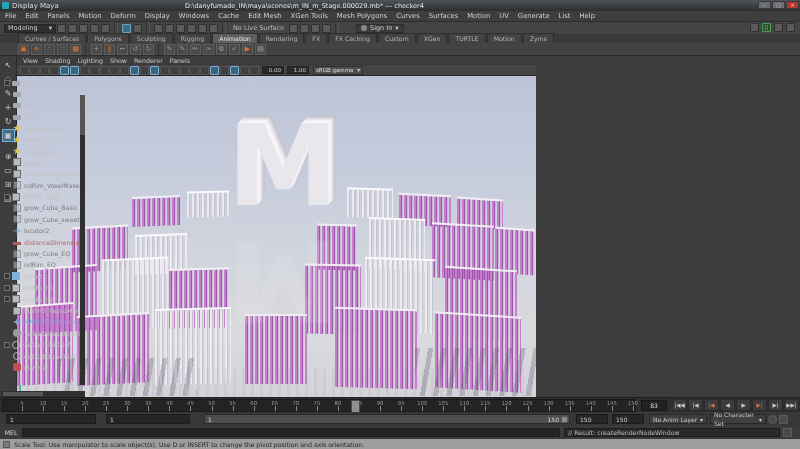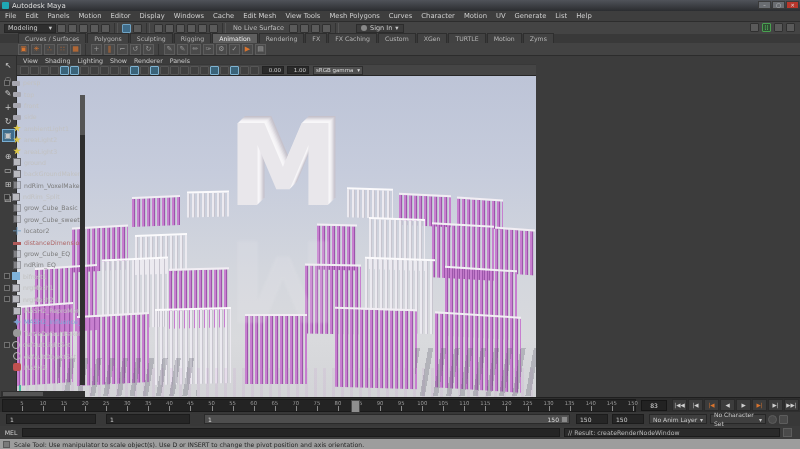--- a/index.html
+++ b/index.html
@@ -131,42 +131,43 @@
   #helprow{left:0;top:439px;width:800px;height:10px;background:#9d9d9d;color:#262626;font-size:6.2px;display:flex;align-items:center;gap:4px;padding-left:3px;}
   #helprow .hbox{width:7px;height:7px;background:#7a7a7a;border:1px solid #5a5a5a;}
 </style>
 </head>
 <body>
 
 <div id="root">
 
   <div id="titlebar" class="abs">
     <span class="appicon"></span>
-    <span>Autodesk Maya</span>
+    <span>Display Maya</span>
+    <span class="path">D:\danyfumade_IN\maya\scenes\m_IN_m_Stage.000029.mb*  ---  checker4</span>
     <span class="winbtns">
       <span class="winbtn">–</span>
       <span class="winbtn">▢</span>
       <span class="winbtn close">✕</span>
     </span>
   </div>
 
   <div id="menubar" class="abs">
       <div class="mitem">File</div>
       <div class="mitem">Edit</div>
       <div class="mitem">Panels</div>
       <div class="mitem">Motion</div>
-      <div class="mitem">Editor</div>
+      <div class="mitem">Deform</div>
       <div class="mitem">Display</div>
       <div class="mitem">Windows</div>
       <div class="mitem">Cache</div>
       <div class="mitem">Edit Mesh</div>
-      <div class="mitem">View Tools</div>
+      <div class="mitem">XGen Tools</div>
       <div class="mitem">Mesh Polygons</div>
       <div class="mitem">Curves</div>
-      <div class="mitem">Character</div>
+      <div class="mitem">Surfaces</div>
       <div class="mitem">Motion</div>
       <div class="mitem">UV</div>
       <div class="mitem">Generate</div>
       <div class="mitem">List</div>
       <div class="mitem">Help</div>
     </div>
 
   <div id="statusline" class="abs">
     <div class="menuset">
       <span>Modeling</span>

